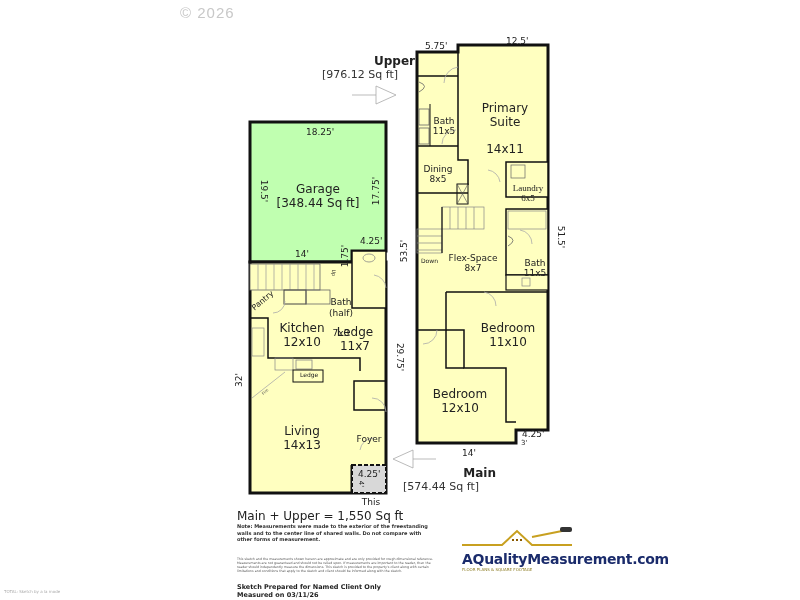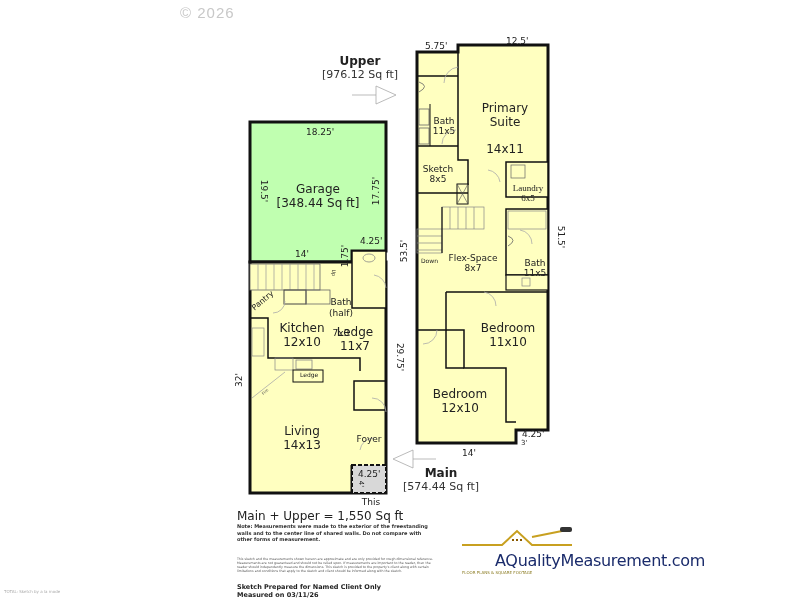--- a/index.html
+++ b/index.html
@@ -4,27 +4,27 @@
 <style>
   html, body { margin:0; padding:0; background:#ffffff; }
   body { width:800px; height:600px; position:relative; overflow:hidden; font-family:"DejaVu Sans", sans-serif; color:#222; }
   .abs { position:absolute; }
   .watermark { left:180px; top:4px; font-family:Liberation Sans, sans-serif; font-size:15px; color:#c8c8c8; letter-spacing:1px; }
   .label { position:absolute; text-align:center; line-height:1.15; color:#222; white-space:nowrap; }
   .room-lg { font-size:12px;text-align:center; }
   .room-sm { font-size:9px; }
   .dim { position:absolute; font-size:9px; color:#222; white-space:nowrap; }
   .dim-v { transform:rotate(90deg); transform-origin:center; }
-  .floor-title { font-weight:bold; font-size:12px; text-align:center; }
+  .floor-title { font-weight:bold; font-size:12px; text-align:right; }
   .floor-area { font-size:11px; text-align:center; color:#333; }
   .total { left:237px; top:509px; font-weight:normal; font-size:12px; }
   .note { left:237px; top:523px; width:200px; font-size:5px; line-height:1.3; color:#333; font-weight:bold; }
   .prep { left:237px; top:539px; font-size:6.5px; font-weight:bold; line-height:1.25;margin-top:44px; }
   .fine { left:237px; top:557px; width:200px; font-size:3.2px; line-height:1.25; color:#555; }
-  .logo-text { font-size:16px; font-weight:normal; color:#1a2b6b; letter-spacing:-0.3px;margin-left:33px; }
+  .logo-text { font-size:14px; font-weight:bold; color:#1a2b6b; letter-spacing:-0.3px; }
   .logo-sub { font-size:4px; color:#8a7a20; }
   .bottom-note { left:4px; top:589px; font-size:4px; color:#aaa; }
 </style>
 </head>
 <body>
 
 <div class="abs watermark">© 2026</div>
 
 <svg class="abs" style="left:0;top:0" width="800" height="600">
 
@@ -186,21 +186,21 @@
 <div class="label room-lg" style="left:475px;top:88px;width:60px;white-space:pre-line;">
   <div>Primary
 Suite</div>
   <div>14x11</div>
 </div>
 <div class="label room-sm" style="left:431px;top:116px;width:26px;">
   <div>Bath</div>
   <div>11x5</div>
 </div>
 <div class="label room-sm" style="left:420px;top:164px;width:36px;">
-  <div>Sketch</div>
+  <div>Dining</div>
   <div>8x5</div>
 </div>
 <div class="label room-sm" style="left:508px;top:183px;width:40px;font-family:Liberation Serif, serif;">
   <div>Laundry</div>
   <div>6x5</div>
 </div>
 <div class="label room-sm" style="left:448px;top:253px;width:50px;">
   <div>Flex-Space</div>
   <div>8x7</div>
 </div>

